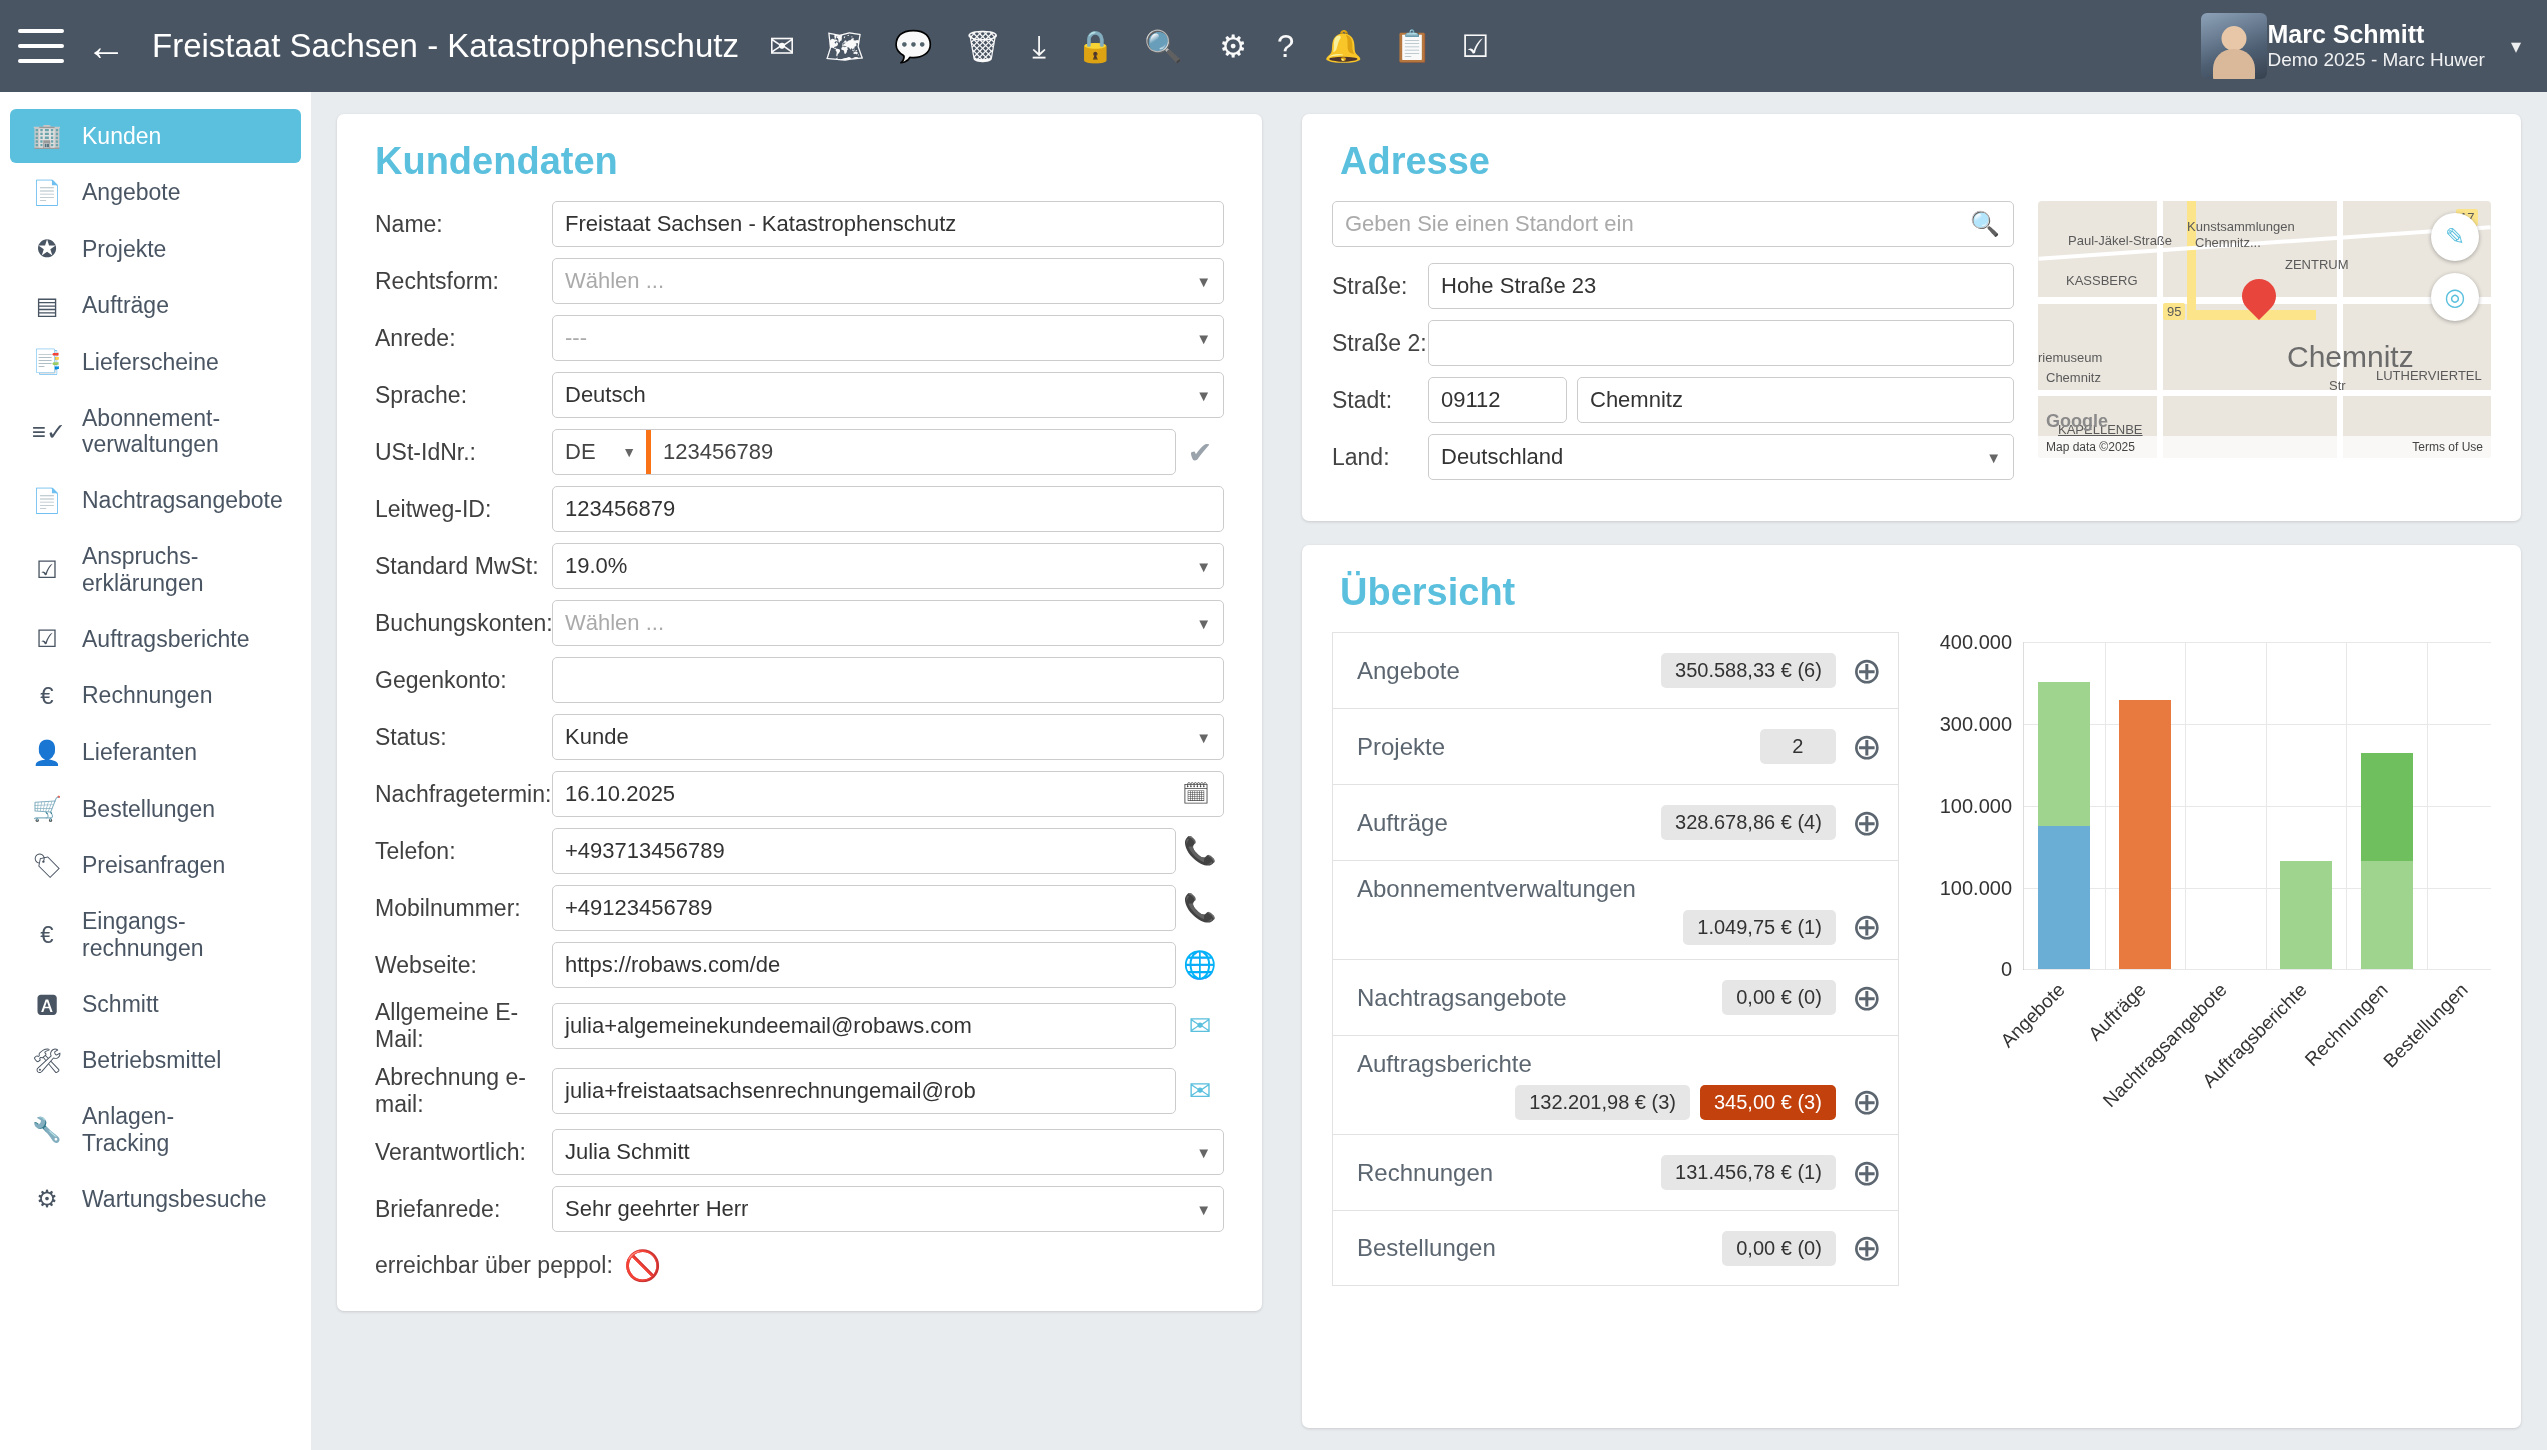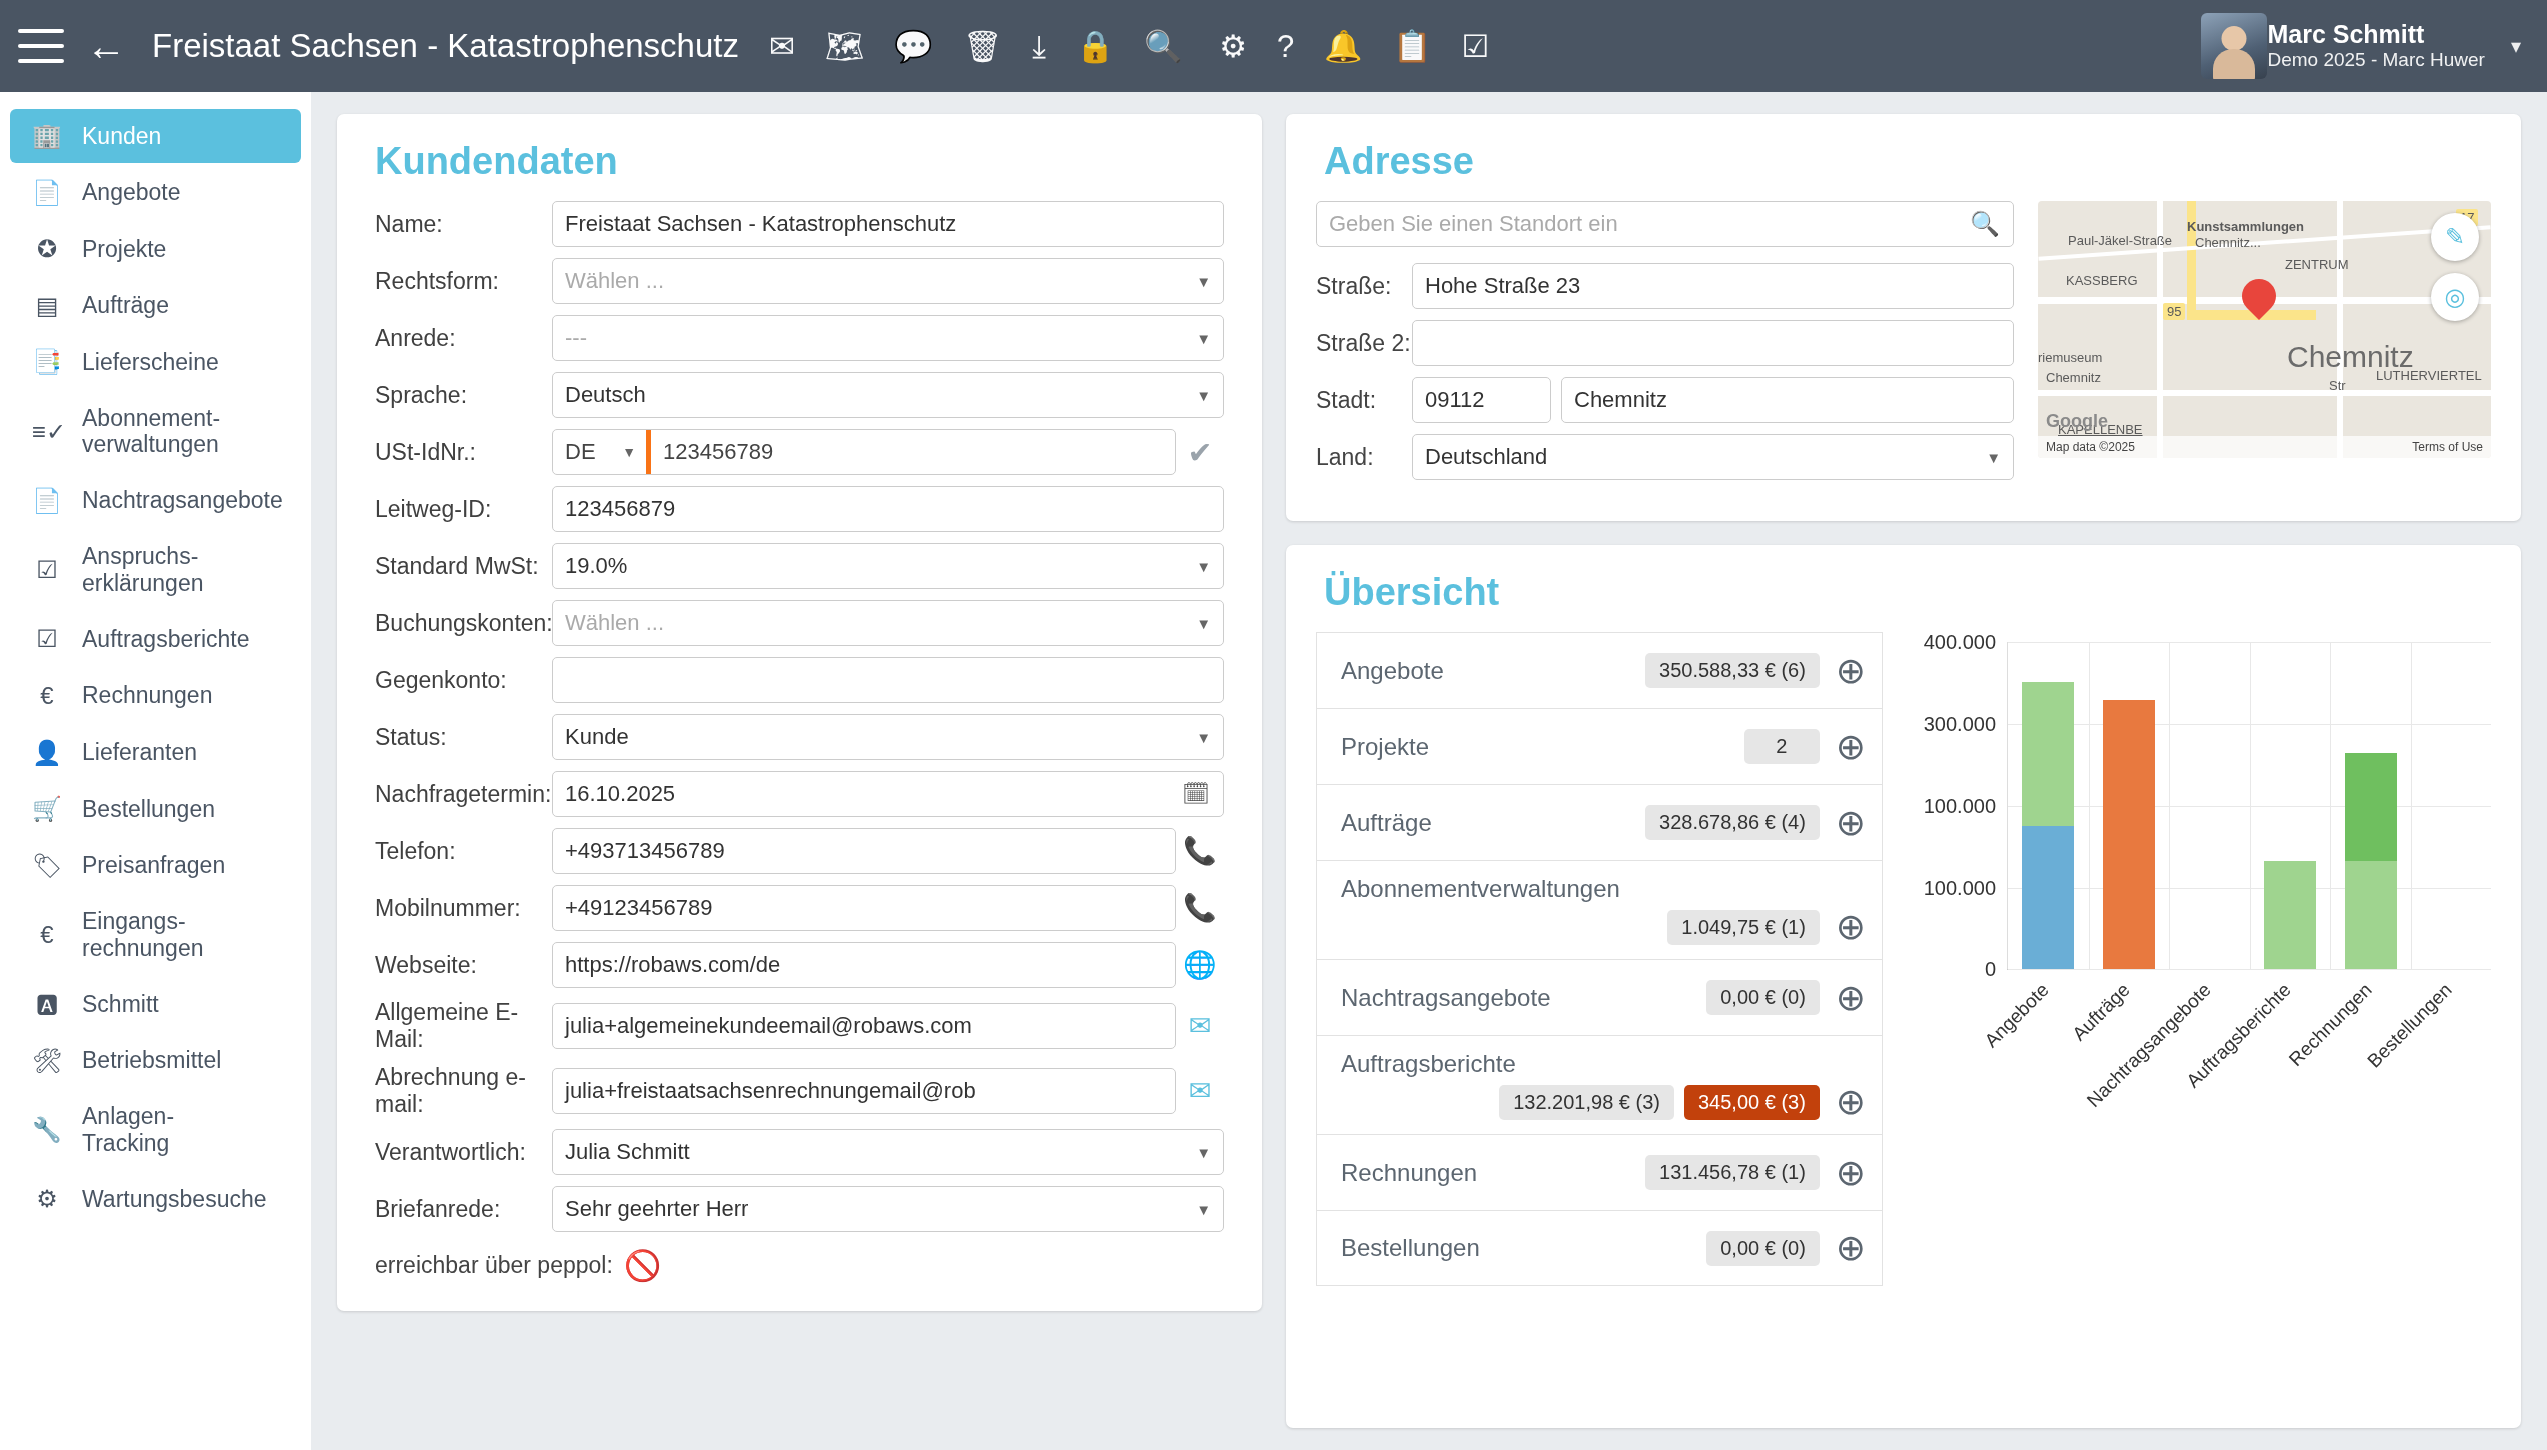--- a/index.html
+++ b/index.html
@@ -58,21 +58,21 @@
     display: flex; align-items: center; gap: 20px;
     padding: 13px 16px 13px 22px; margin: 3px 10px;
     border-radius: 6px; color: #4a5563; font-size: 23px; cursor: pointer;
     line-height: 1.15;
   }
   .sitem.active { background: #5bc0de; color: #fff; }
   .sicon { width: 30px; text-align: center; font-size: 24px; flex: 0 0 30px; }
 
   
   .main { position: absolute; top: 92px; left: 311px; right: 0; bottom: 0; padding: 22px 26px; }
-  .cards { display: flex; gap: 24px; height: 100%; }
+  .cards { display: flex; gap: 40px; height: 100%; }
   .col-left { width: 925px; flex: 0 0 925px; }
   .col-right { flex: 1 1 auto; display: flex; flex-direction: column; gap: 24px; }
   .card { background: #fff; border-radius: 7px; box-shadow: 0 1px 3px rgba(0,0,0,.14); }
   .card h2 { font-size: 38px; color: #5bc0de; margin: 0; padding: 26px 38px 18px; font-weight: bold; }
 
   
   .form { padding: 0 38px 28px; }
   .row { display: flex; align-items: center; margin-bottom: 11px; }
   .lab { width: 177px; flex: 0 0 177px; font-size: 23px; color: #404040; }
   .ctrl { flex: 1 1 auto; position: relative; }
@@ -478,21 +478,21 @@
             <div class="road" style="left:0;top:96px;width:453px;height:7px;"></div>
             <div class="road" style="left:0;top:189px;width:453px;height:6px;"></div>
             <div class="road" style="left:119px;top:0;width:6px;height:257px;"></div>
             <div class="road" style="left:299px;top:0;width:6px;height:257px;"></div>
             <div class="road y" style="left:149px;top:109px;width:129px;height:10px;"></div>
             <div class="road y" style="left:149px;top:0;width:9px;height:119px;"></div>
             <div class="road" style="left:0;top:40px;width:453px;height:4px;transform:rotate(-4deg);"></div>
             <div class="mapmarker"></div>
             <div class="mapcity">Chemnitz</div>
             <div class="maplabel" style="left:30px;top:32px;">Paul-Jäkel-Straße</div>
-            <div class="maplabel" style="left:149px;top:18px;font-weight:bold;">Kunstsammlungen</div>
+            <div class="maplabel" style="left:149px;top:18px;">Kunstsammlungen</div>
             <div class="maplabel" style="left:157px;top:34px;">Chemnitz...</div>
             <div class="maplabel" style="left:247px;top:56px;">ZENTRUM</div>
             <div class="maplabel" style="left:28px;top:72px;">KASSBERG</div>
             <div class="maplabel" style="left:125px;top:102px;background:#fbe48a;padding:1px 4px;border-radius:2px;">95</div>
             <div class="maplabel" style="left:418px;top:8px;background:#fbe48a;padding:1px 4px;border-radius:2px;">17</div>
             <div class="maplabel" style="left:0px;top:149px;">riemuseum</div>
             <div class="maplabel" style="left:8px;top:169px;">Chemnitz</div>
             <div class="maplabel" style="left:338px;top:167px;">LUTHERVIERTEL</div>
             <div class="maplabel" style="left:291px;top:177px;">Str</div>
             <div class="maplabel" style="left:20px;top:221px;text-decoration:underline;">KAPELLENBE</div>

